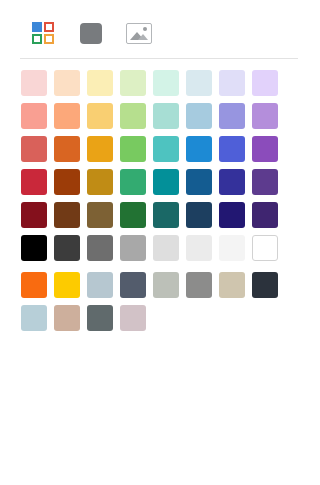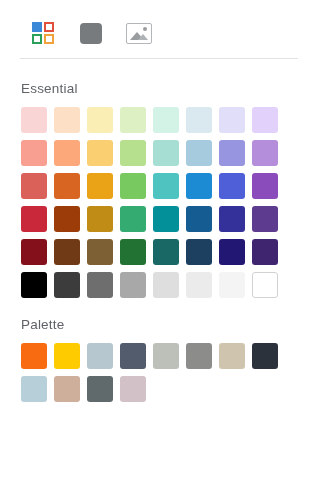--- a/index.html
+++ b/index.html
@@ -174,21 +174,20 @@
         <span class="mount2"></span>
         <span class="sun"></span>
       </span>
     </button>
 
   </div>
 
   <div class="divider"></div>
 
   <div>
-    <div class="section-title" id="essential-title">Essential</div>
     <div class="swatch-grid" id="essential-grid">
         <div class="swatch" title="#f9d6d5" style="background: rgb(249, 214, 213);"></div>
         <div class="swatch" title="#fcdfc4" style="background: rgb(252, 223, 196);"></div>
         <div class="swatch" title="#fbeeb5" style="background: rgb(251, 238, 181);"></div>
         <div class="swatch" title="#ddf0c4" style="background: rgb(221, 240, 196);"></div>
         <div class="swatch" title="#d3f3e7" style="background: rgb(211, 243, 231);"></div>
         <div class="swatch" title="#d9e9ef" style="background: rgb(217, 233, 239);"></div>
         <div class="swatch" title="#e0def8" style="background: rgb(224, 222, 248);"></div>
         <div class="swatch" title="#e2d2fb" style="background: rgb(226, 210, 251);"></div>
         <div class="swatch" title="#f99f92" style="background: rgb(249, 159, 146);"></div>
@@ -228,21 +227,20 @@
         <div class="swatch" title="#6e6e6e" style="background: rgb(110, 110, 110);"></div>
         <div class="swatch" title="#a8a8a8" style="background: rgb(168, 168, 168);"></div>
         <div class="swatch" title="#dedede" style="background: rgb(222, 222, 222);"></div>
         <div class="swatch" title="#ebebeb" style="background: rgb(235, 235, 235);"></div>
         <div class="swatch" title="#f4f4f4" style="background: rgb(244, 244, 244);"></div>
         <div class="swatch bordered" title="#ffffff" style="background: rgb(255, 255, 255);"></div>
       </div>
   </div>
 
   <div>
-    <div class="section-title" id="palette-title">Palette</div>
     <div class="swatch-grid" id="palette-grid">
         <div class="swatch" title="#f96b10" style="background: rgb(249, 107, 16);"></div>
         <div class="swatch" title="#fdcb00" style="background: rgb(253, 203, 0);"></div>
         <div class="swatch" title="#b6c7d0" style="background: rgb(182, 199, 208);"></div>
         <div class="swatch" title="#535c6c" style="background: rgb(83, 92, 108);"></div>
         <div class="swatch" title="#bcc0b8" style="background: rgb(188, 192, 184);"></div>
         <div class="swatch" title="#8c8c8b" style="background: rgb(140, 140, 139);"></div>
         <div class="swatch" title="#cfc5ae" style="background: rgb(207, 197, 174);"></div>
         <div class="swatch" title="#2b323c" style="background: rgb(43, 50, 60);"></div>
         <div class="swatch" title="#b7cfd8" style="background: rgb(183, 207, 216);"></div>

